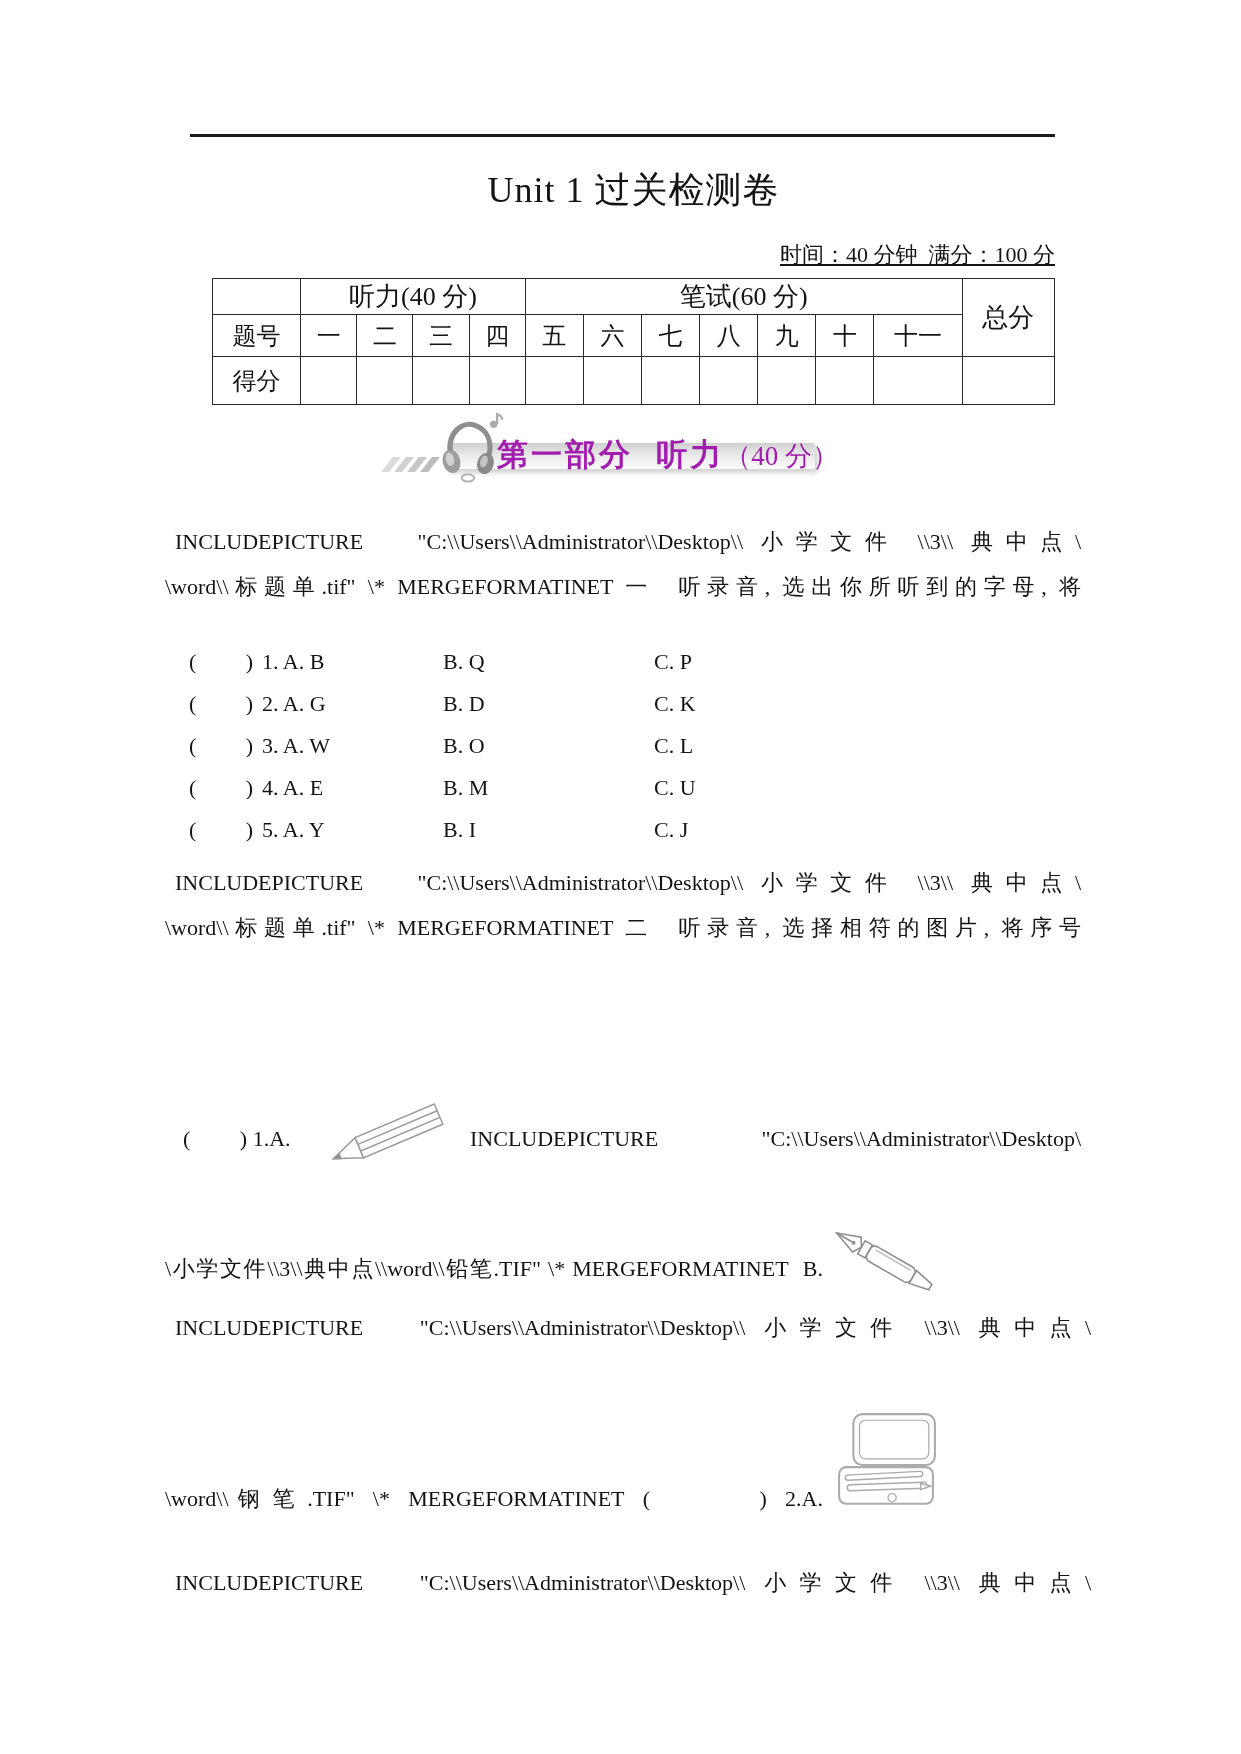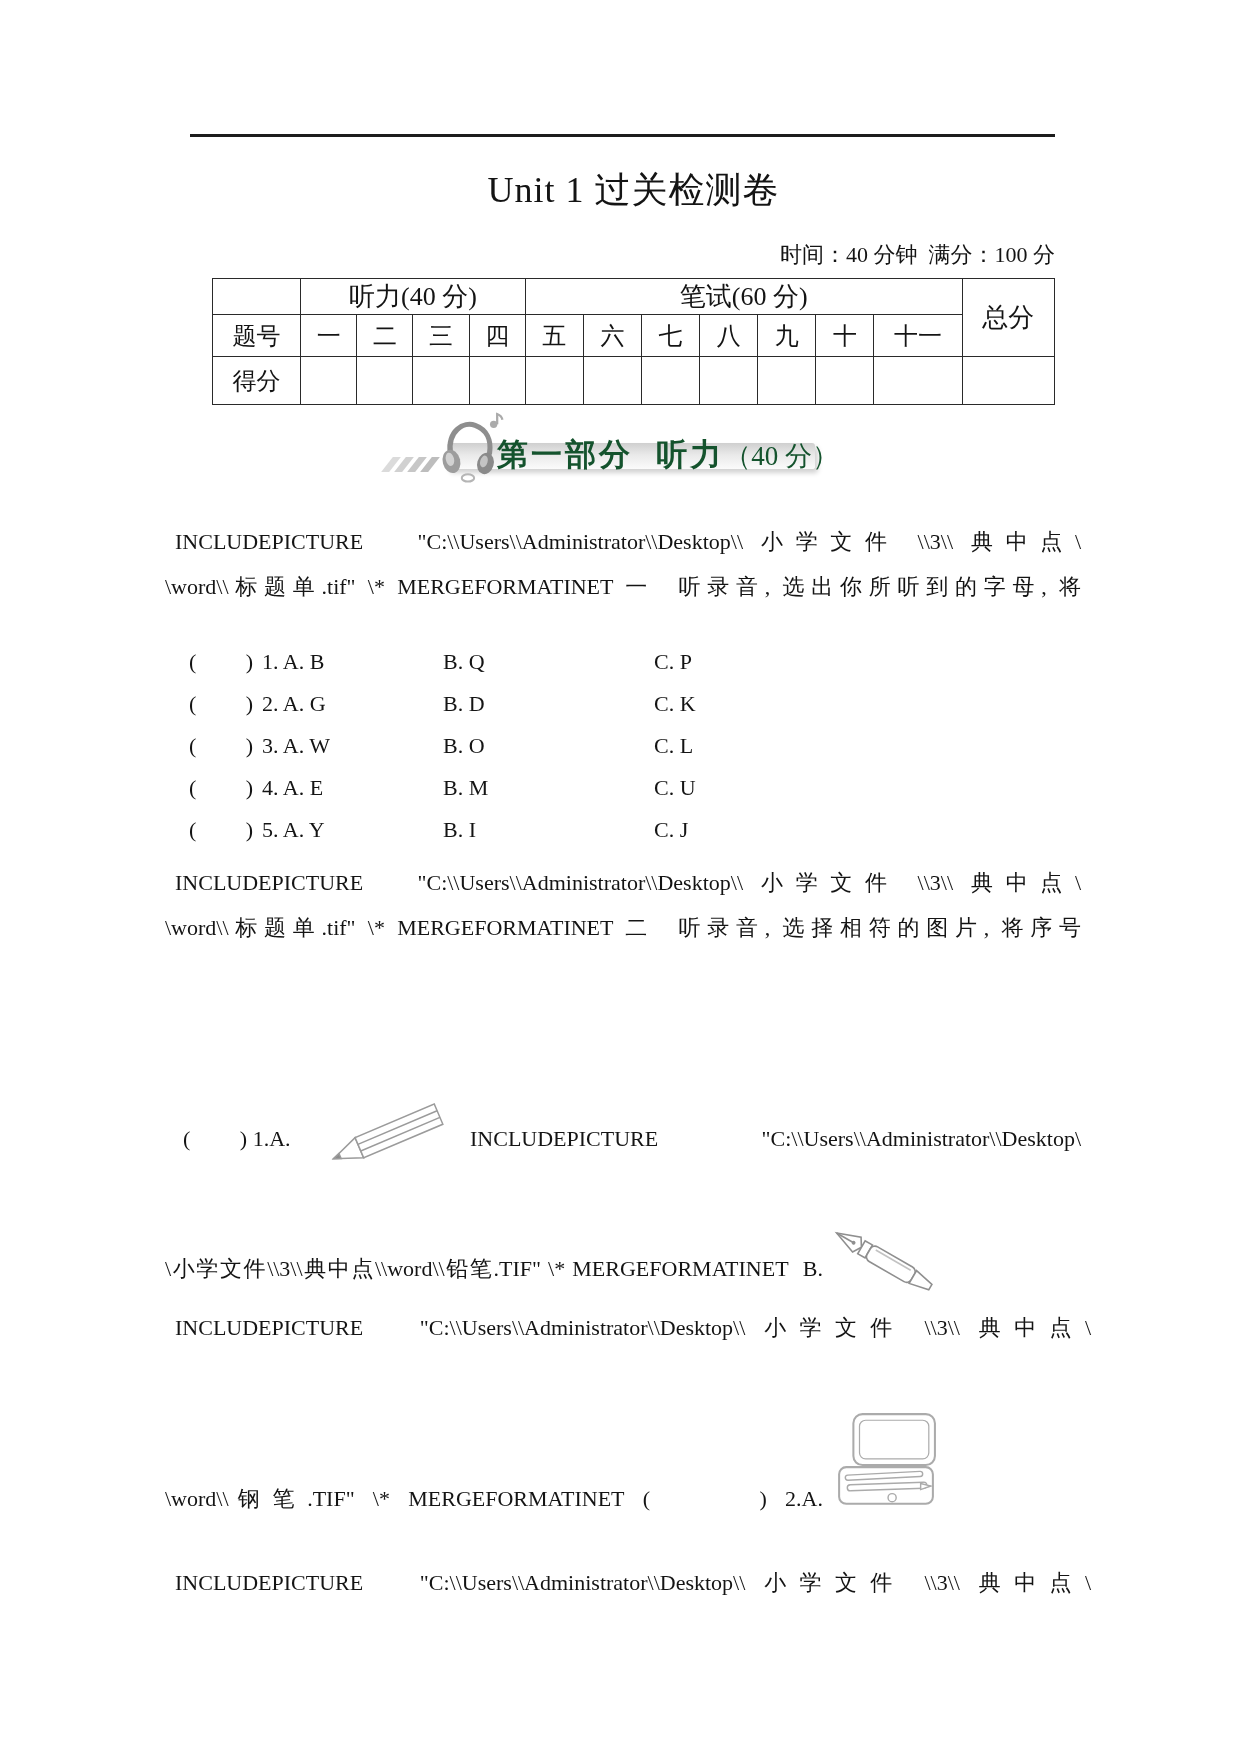--- a/index.html
+++ b/index.html
@@ -10,21 +10,21 @@
   .title{font-size:36px;text-align:center;letter-spacing:1px;}
   .info{font-size:22px;text-align:right;}
   table.score{border-collapse:collapse;table-layout:fixed;width:843px;}
   table.score td{border:1.6px solid #2a2a2a;text-align:center;vertical-align:middle;
                  font-size:24px;padding:0;overflow:hidden;}
   table.score td.hd{font-size:26px;}
   .banner-band{background:linear-gradient(to bottom,#cfcfcf 0%,#e9e9e9 45%,#fbfbfb 100%);
                border-radius:3px;box-shadow:3px 4px 5px rgba(0,0,0,0.18);}
   .stripe{position:absolute;width:8px;height:15px;background:#bdbdbd;transform:skewX(-38deg);}
   .banner-text{font-family:"Liberation Sans","DejaVu Sans",sans-serif;font-weight:bold;
-               font-size:31px;color:#14532d;letter-spacing:3px;white-space:nowrap;}
+               font-size:31px;color:#a21caf;letter-spacing:3px;white-space:nowrap;}
   .banner-score{font-family:"Liberation Serif","DejaVu Serif",serif;font-weight:normal;
                 font-size:27px;letter-spacing:0;}
   .bodyline{font-size:22px;line-height:45px;white-space:normal;}
   .jl{text-align:justify;text-align-last:justify;}
   .choice-row{height:34px;font-size:22px;}
   .choice-row span{position:absolute;top:0;white-space:pre;}
   .cr-paren{left:0;}
   .cr-label{left:73px;}
   .cr-b{left:254px;}
   .cr-c{left:465px;}
@@ -35,21 +35,21 @@
 </style>
 </head>
 <body>
 
 <div class="page">
 
   <div class="abs rule" style="left:190px;top:134px;width:865px;height:3px;"></div>
 
   <div class="abs title" style="left:212px;top:150px;width:843px;margin-top:16px;">Unit 1 过关检测卷</div>
 
-  <div class="abs info" style="left:212px;top:240px;width:843px;">时间：40 分钟&nbsp;&nbsp;满分：100 分</div>
+  <div class="abs info" style="left:212px;top:240px;width:843px;text-decoration:underline;">时间：40 分钟&nbsp;&nbsp;满分：100 分</div>
 
   <table class="score abs" style="left:212px;top:278px;">
     <colgroup>
       <col style="width:88px;">
         <col style="width:56px;">
         <col style="width:56px;">
         <col style="width:56px;">
         <col style="width:56px;">
       <col style="width:58px;">
         <col style="width:58px;">

